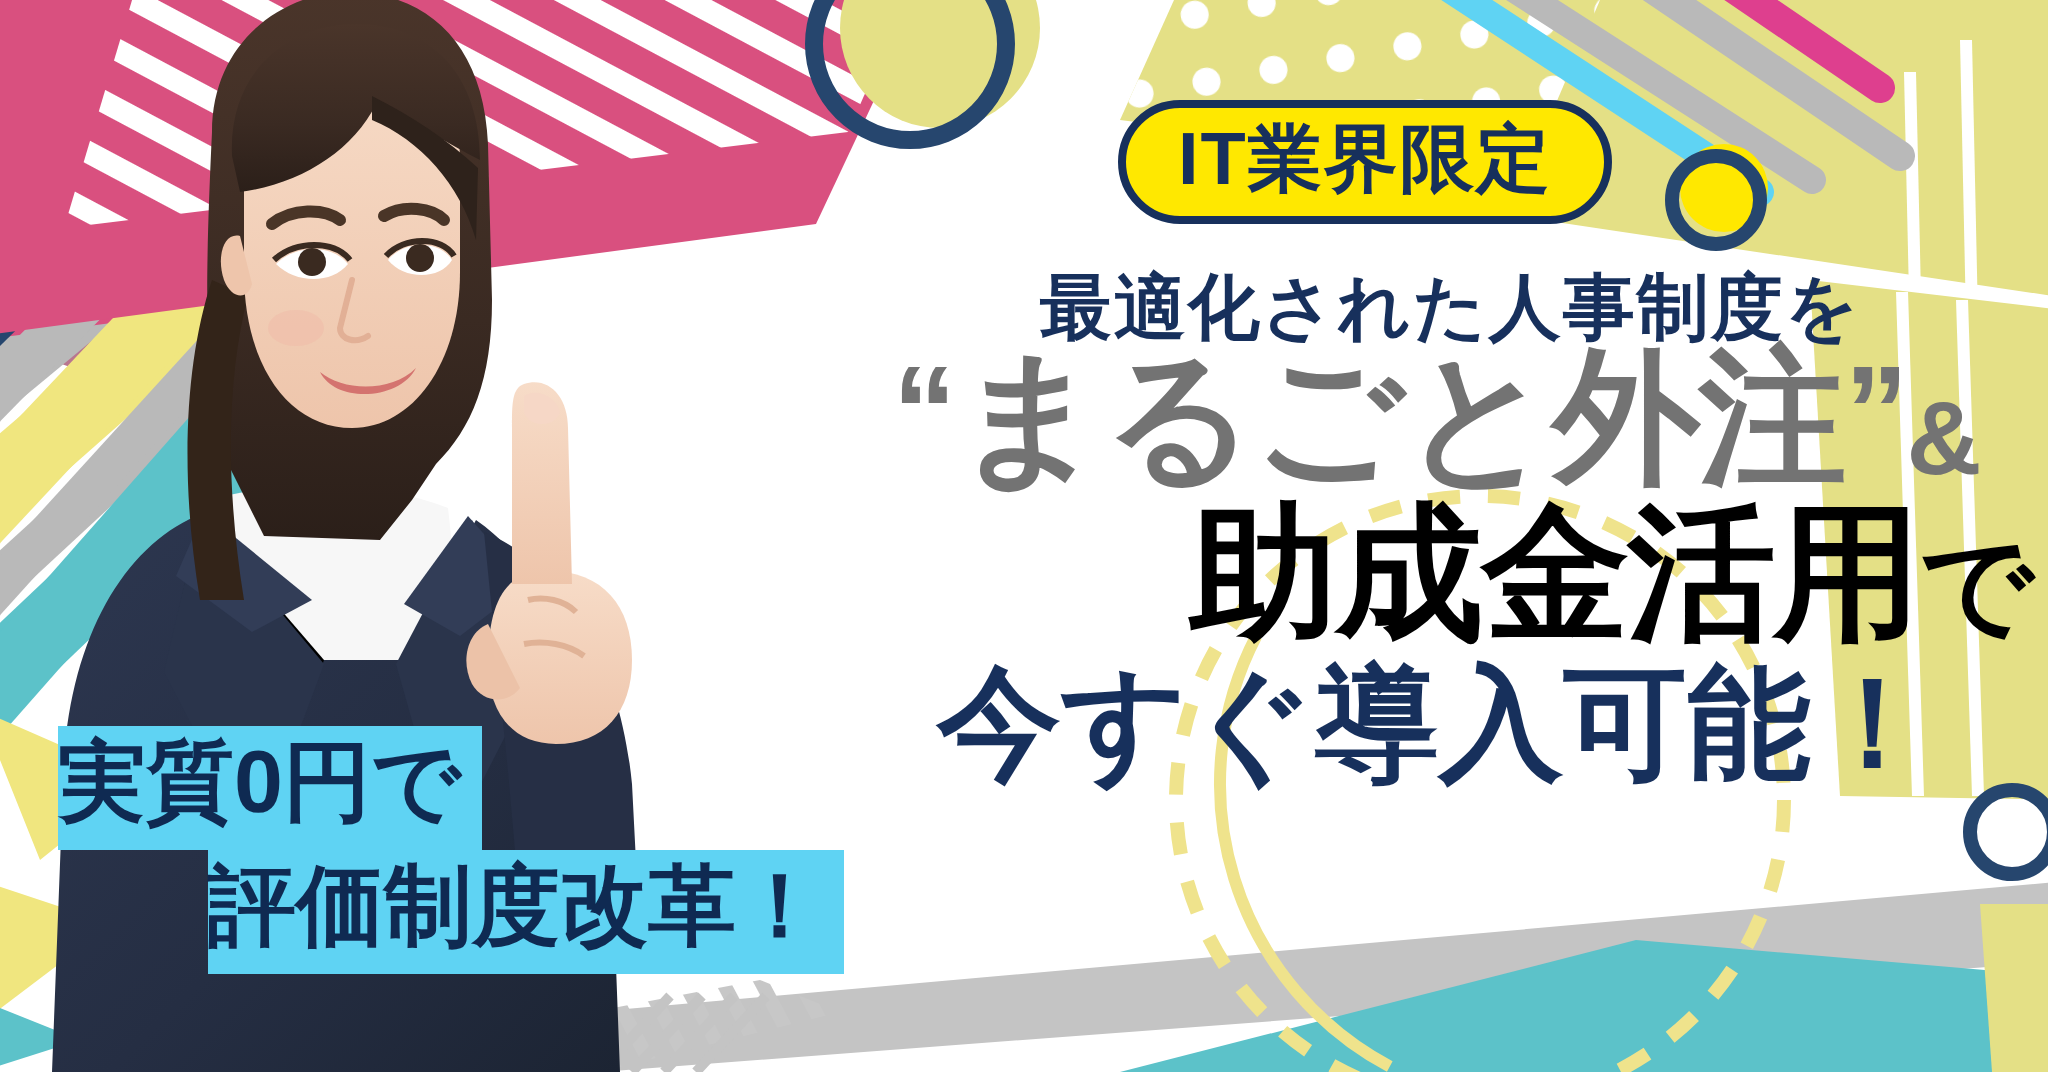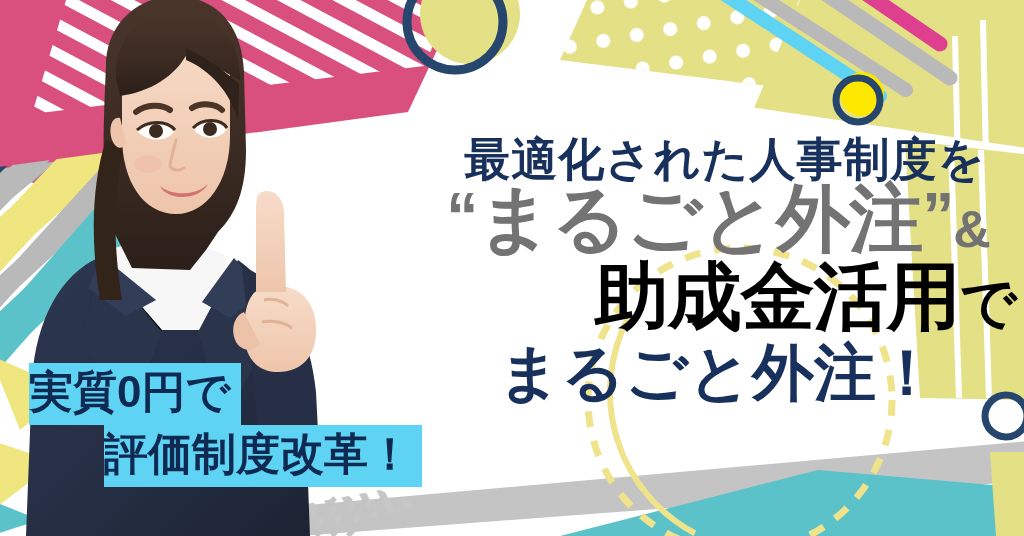--- a/index.html
+++ b/index.html
@@ -17,21 +17,21 @@
     padding:7px 26px 10px 26px;
     background:#ffe800;border:4px solid #17305c;border-radius:999px;
     color:#17305c;font-weight:bold;font-size:37px;line-height:1;
     letter-spacing:1px;white-space:nowrap;
     display:flex;align-items:center;justify-content:center;
   }
 
   
   #headline{position:absolute;left:420px;top:136px;width:596px;}
   .hl-line{white-space:nowrap;line-height:1;font-weight:bold;}
-  #hl1{font-size:46px;color:#17305c;letter-spacing:1px;text-align:center;margin-left:14px;}
+  #hl1{font-size:36px;color:#17305c;letter-spacing:1px;text-align:center;margin-left:14px;}
   #hl2{font-size:74px;color:#737373;letter-spacing:-1px;text-align:center;}
   #hl2 .qm{font-size:64px;vertical-align:0.10em;}
   #hl2 .amp{font-size:52px;vertical-align:-0.06em;}
   #hl3{font-size:74px;color:#000000;letter-spacing:-1px;margin-top:4px;text-align:right;}
   #hl3 .sm{font-size:56px;}
   #hl4{font-size:62px;color:#17305c;letter-spacing:0px;margin-top:8px;text-align:center;}
 
   
   #cyan1,#cyan2{
     position:absolute;white-space:nowrap;font-weight:bold;
@@ -233,28 +233,29 @@
     </g>
 
     <path d="M166 140 L160 164 C160 170 168 172 174 168" fill="none" stroke="#e2b096" stroke-width="3" stroke-linecap="round"></path>
 
     <path d="M150 186 C162 196 186 196 198 184 C190 200 158 202 150 186 Z" fill="#d4736f"></path>
     <path d="M154 187 C164 192 184 192 194 186 C184 192 164 192 154 187 Z" fill="#ffffff"></path>
 
     <ellipse cx="138" cy="164" rx="14" ry="9" fill="#f0b9a6" opacity="0.45"></ellipse>
   </svg>
 
+  <div id="badge">IT業界限定</div>
 
   <div id="headline">
     <div class="hl-line" id="hl1">最適化された人事制度を</div>
     <div class="hl-line" id="hl2">
       <span class="qm">“</span><span>まるごと外注</span><span class="qm">”</span><span class="amp">&amp;</span>
     </div>
     <div class="hl-line" id="hl3">
       <span>助成金活用</span><span class="sm">で</span>
     </div>
-    <div class="hl-line" id="hl4">まるごと外注！</div>
+    <div class="hl-line" id="hl4">今すぐ導入可能！</div>
   </div>
 
   <div id="cyan1">実質0円で</div>
   <div id="cyan2">評価制度改革！</div>
 
 </div>
 
 </body></html>

